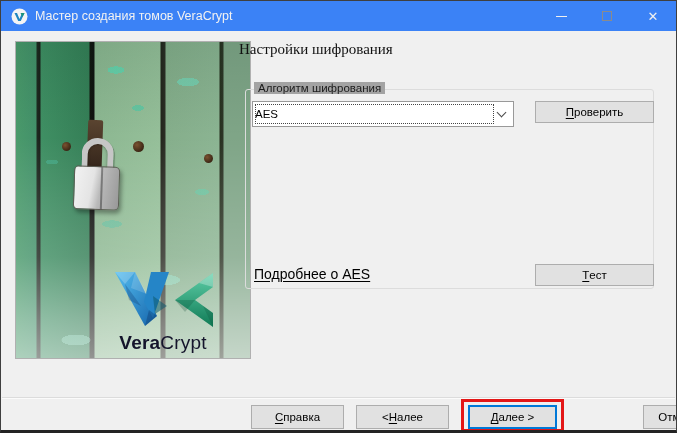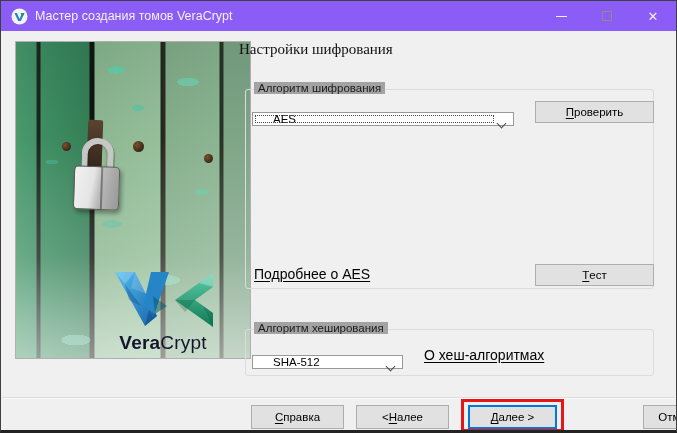--- a/index.html
+++ b/index.html
@@ -1,20 +1,20 @@
 <!DOCTYPE html>
 <html><head>
 <meta charset="utf-8">
 <style>
   html,body{margin:0;padding:0;background:#9a9a9a;}
   *{box-sizing:border-box;font-family:"Liberation Sans",sans-serif;}
   .win{position:relative;width:677px;height:433px;background:#f0f0f0;overflow:hidden;
        border:1px solid #3f3f3f;border-bottom:3px solid #232323;}
   
-  .titlebar{position:absolute;left:0;top:0;width:100%;height:30px;background:#8b5cf6;display:flex;align-items:center;}
+  .titlebar{position:absolute;left:0;top:0;width:100%;height:30px;background:#3b82f6;display:flex;align-items:center;}
   .app-icon{position:absolute;left:10px;top:7px;width:17px;height:17px;}
   .title-text{position:absolute;left:34px;top:0;line-height:30px;color:#f2f2f2;font-size:12.5px;white-space:nowrap;}
   .winbtns{position:absolute;right:0;top:0;height:30px;display:flex;}
   .winbtn{width:46px;height:30px;display:flex;align-items:center;justify-content:center;color:#f0f0f0;font-size:13px;cursor:default;}
   .winbtn .dash{display:block;width:11px;height:1px;background:#f0f0f0;}
   .winbtn .box{display:block;width:10px;height:10px;border:1px solid #8b8b8b;}
   
   .photo{position:absolute;left:14px;top:40px;width:236px;height:318px;border:1px solid #b0b0b0;overflow:hidden;
     background:linear-gradient(90deg,
       #4a9a6b 0px,#43916a 20px,
@@ -49,22 +49,22 @@
   .vc-logo{position:absolute;left:88px;top:230px;width:118px;text-align:center;}
   .vc-logo svg{display:block;margin:0 auto;}
   .vc-wordmark{margin-top:2px;font-size:19px;letter-spacing:.2px;color:#14142b;line-height:21px;white-space:nowrap;}
   .vc-wordmark .b{font-weight:700;}
   
   .heading{position:absolute;left:238px;top:40px;font-family:"Liberation Serif",serif;font-size:15px;color:#111;}
   .groupbox{position:absolute;border:1px solid #dcdcdc;border-radius:3px;}
   .groupbox .glabel{position:absolute;left:8px;top:-8px;background:#a3a3a3;padding:0 4px;font-size:11.5px;color:#1b1b1b;white-space:nowrap;}
   .g1{left:244px;top:88px;width:409px;height:200px;}
   .g2{left:244px;top:328px;width:409px;height:47px;}
-  .combo{position:absolute;height:14px;background:#fff;border:1px solid #999;font-size:11.5px;color:#000;
-         display:flex;align-items:center;padding-left:20px;cursor:default;margin-top:11px;}
+  .combo{position:absolute;height:26px;background:#fff;border:1px solid #999;font-size:11.5px;color:#000;
+         display:flex;align-items:center;padding-left:2px;cursor:default;}
   .combo .chev{position:absolute;right:8px;top:7px;width:7px;height:7px;border-right:1.4px solid #4a4a4a;border-bottom:1.4px solid #4a4a4a;transform:rotate(45deg);}
   .combo.focused::after{content:"";position:absolute;left:2px;top:2px;bottom:2px;right:19px;border:1px dotted #444;}
   .c1{left:6px;top:11px;width:262px;}
   .c2{left:6px;top:14px;width:151px;}
   .btn{position:absolute;background:#e1e1e1;border:1px solid #adadad;font-size:11.5px;color:#000;
        display:flex;align-items:center;justify-content:center;cursor:default;white-space:nowrap;}
   .btn .mn{text-decoration:underline;text-underline-offset:2px;}
   .btn-check{left:289px;top:11px;width:119px;height:22px;}
   .btn-test{left:289px;top:174px;width:119px;height:22px;}
   .desc{position:absolute;left:8px;top:40px;width:402px;font-size:11.5px;line-height:15.5px;color:#000;}
@@ -157,28 +157,20 @@
         <span class="mn">П</span>
         <span>роверить</span>
       </button>
     <span class="link link-aes">Подробнее о AES</span>
     <button class="btn btn-test">
         <span class="mn">Т</span>
         <span>ест</span>
       </button>
   </div>
 
-  <div class="groupbox g2">
-    <span class="glabel">Алгоритм хеширования</span>
-    <div class="combo c2">
-      <span>SHA-512</span>
-      <span class="chev"></span>
-    </div>
-    <span class="link link-hash">О хеш-алгоритмах</span>
-  </div>
 
   <div class="footer-sep"></div>
   <button class="btn fbtn btn-help">
       <span class="mn">С</span>
       <span>правка</span>
     </button>
   <button class="btn fbtn btn-back">
       <span>&lt; </span>
       <span class="mn">Н</span>
       <span>алее</span>

